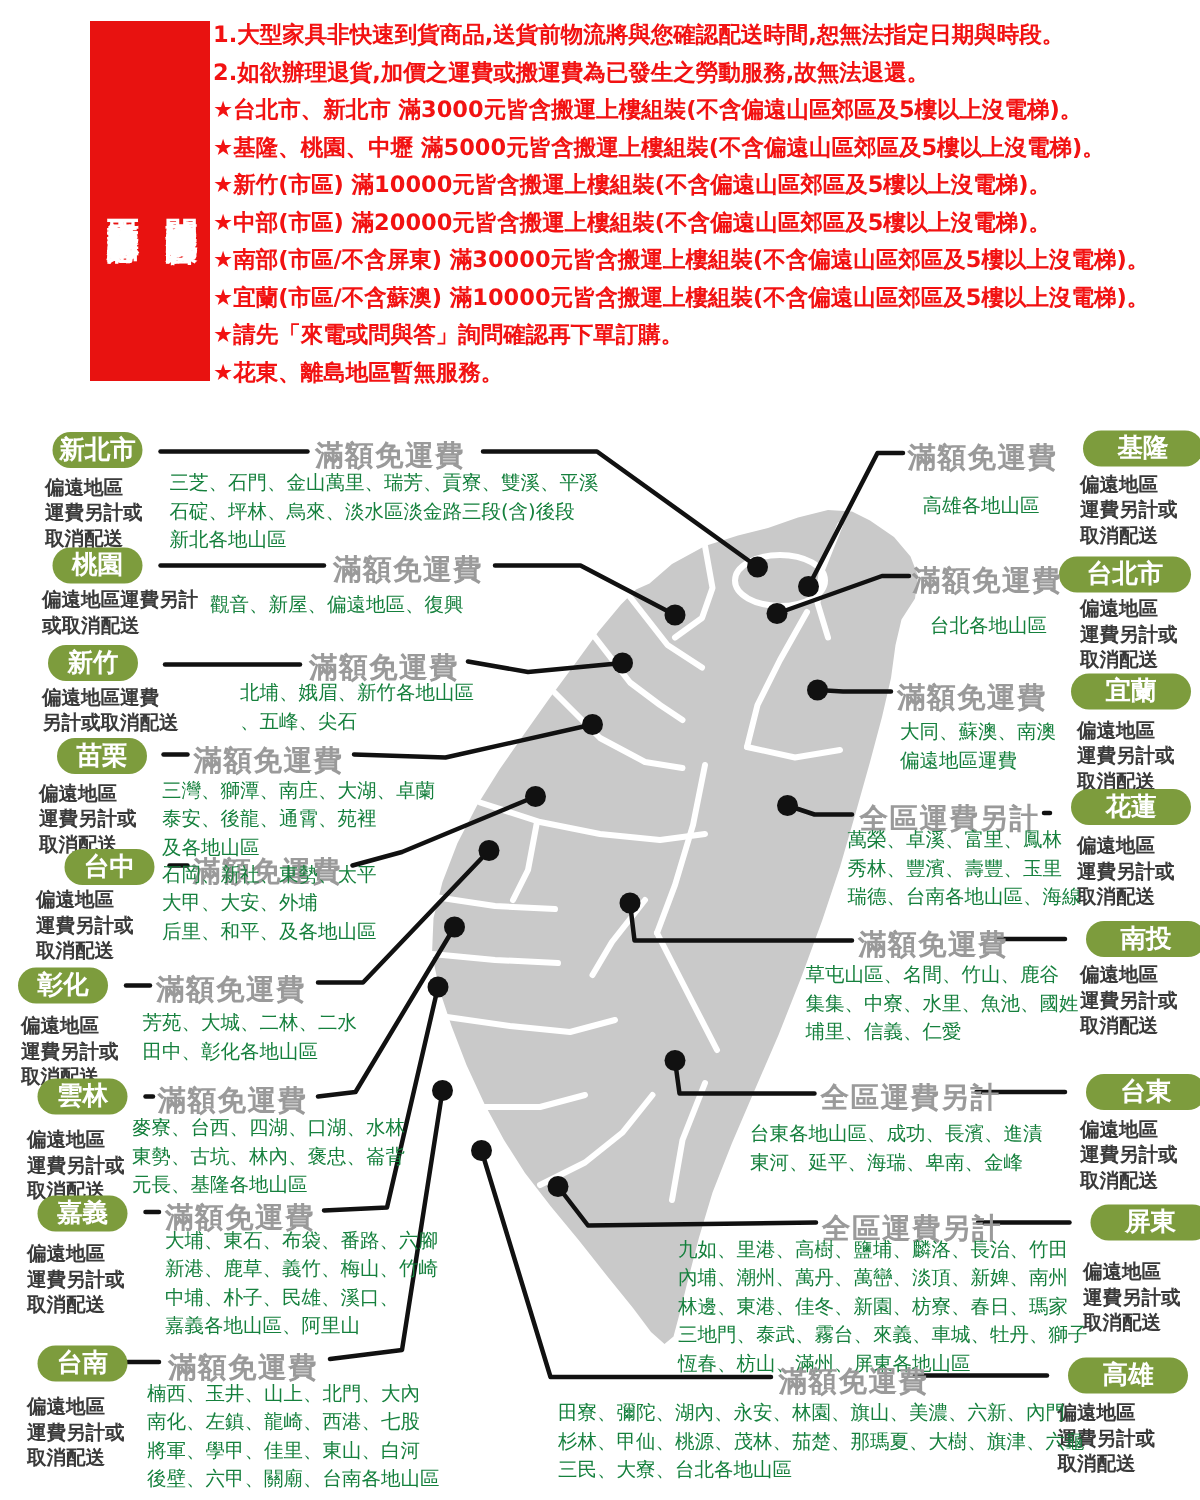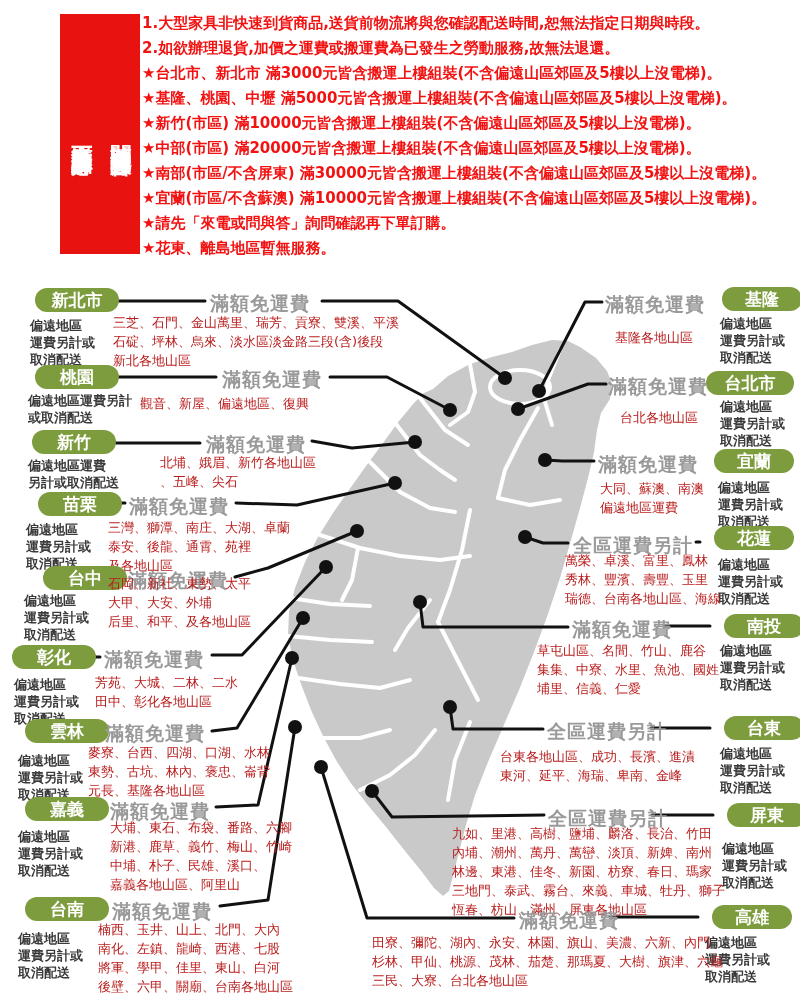--- a/index.html
+++ b/index.html
@@ -20,29 +20,29 @@
   .notice-lines{
     left:142px;top:11px;width:656px;
     color:#f21212;font-weight:bold;font-size:15px;line-height:25px;
     white-space:pre-line;letter-spacing:0px;
   }
   
   .pill{
     background:#7d9c3d;color:#ffffff;font-weight:bold;font-size:17px;
     text-align:center;border-radius:13px;height:24px;line-height:24px;
   }
-  .pill-l{width:84px;}
+  .pill-l{width:60px;}
   .pill-r{width:80px;margin-left:12px;}
   .pill-r3{width:88px;}
   .fee{
     color:#9a9a9a;font-size:19px;letter-spacing:1px;font-weight:bold;
     white-space:nowrap;
   }
   .areas{
-    color:#b91c1c;font-size:13px;line-height:19px;white-space:pre-line;
+    color:#15803d;font-size:13px;line-height:19px;white-space:pre-line;
   }
   .note{
     color:#3a3a3a;font-size:13px;font-weight:bold;line-height:17px;white-space:pre-line;
   }
   svg{position:absolute;left:0;top:0;}
 </style>
 </head>
 <body>
 
 <div class="abs v-banner">閱讀避免造成雙方誤會
@@ -220,21 +220,21 @@
 <div class="abs areas" style="left:98px;top:920px">楠西、玉井、山上、北門、大內
 南化、左鎮、龍崎、西港、七股
 將軍、學甲、佳里、東山、白河
 後壁、六甲、關廟、台南各地山區</div>
 
 <div class="abs pill pill-r" style="left:710px;top:287px">基隆</div>
 <div class="abs fee" style="left:605px;top:292px">滿額免運費</div>
 <div class="abs note" style="left:720px;top:315px">偏遠地區
 運費另計或
 取消配送</div>
-<div class="abs areas" style="left:615px;top:328px">基隆各地山區</div>
+<div class="abs areas" style="left:615px;top:328px">高雄各地山區</div>
 
 <div class="abs pill pill-r3" style="left:706px;top:371px">台北市</div>
 <div class="abs fee" style="left:608px;top:374px">滿額免運費</div>
 <div class="abs note" style="left:720px;top:398px">偏遠地區
 運費另計或
 取消配送</div>
 <div class="abs areas" style="left:620px;top:408px">台北各地山區</div>
 
 <div class="abs pill pill-r" style="left:702px;top:449px">宜蘭</div>
 <div class="abs fee" style="left:598px;top:452px">滿額免運費</div>

